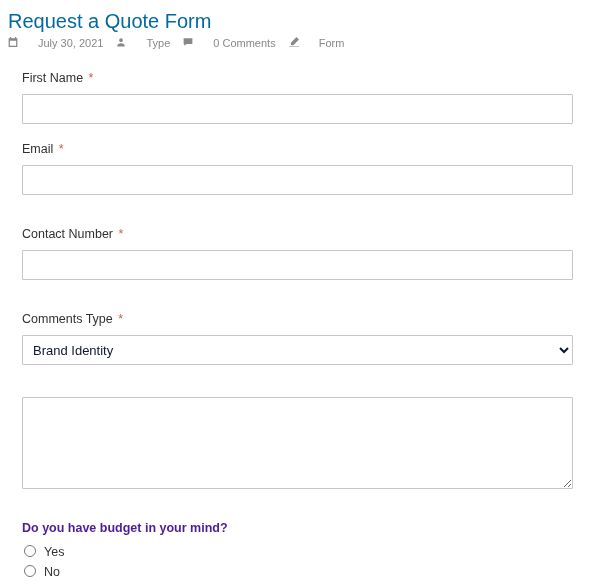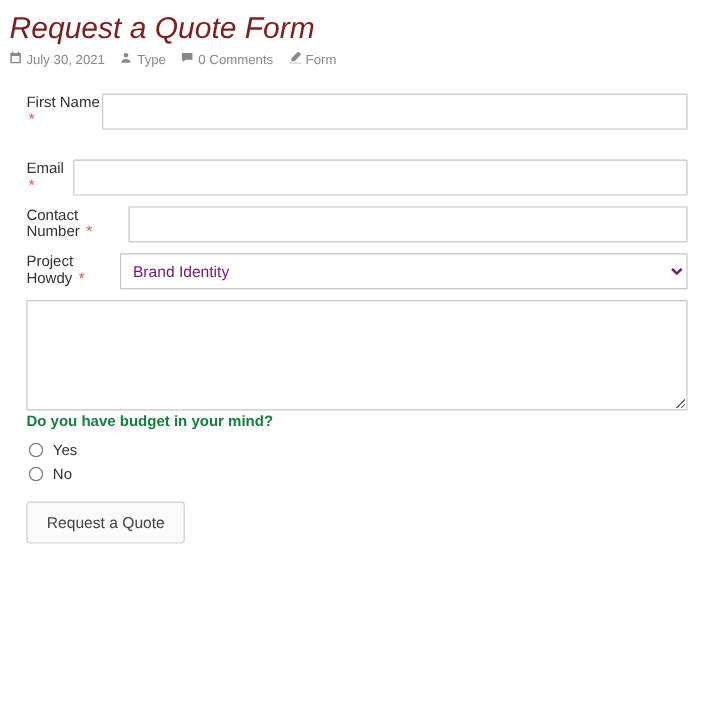--- a/index.html
+++ b/index.html
@@ -4,73 +4,71 @@
 <style>
   * { box-sizing: border-box; margin: 0; padding: 0; }
   body {
     font-family: "Segoe UI", Arial, sans-serif;
     background: #fff;
     color: #333;
     width: 595px;
     padding: 10px 8px 20px 8px;
   }
   .page-title {
-    font-size: 25px;
+    font-size: 20px;
     font-weight: 400;
-    color: #7f1d1d;
+    color: #0369a1;
     margin: 0 0 4px 0;
-    font-style: italic;
   }
   .meta-row {
     display: flex;
     align-items: center;
     gap: 13px;
     font-size: 11px;
     color: #888;
     margin-bottom: 18px;
   }
   .meta-item {
     display: inline-flex;
     align-items: center;
-    gap: 4px;
+    gap: 20px;
   }
   .meta-item svg { width: 10px; height: 10px; fill: #888; }
   .form-wrap { padding: 4px 14px 0 14px; }
   .field-row { display: flex; gap: 24px; margin-bottom: 18px; }
-  .field { flex: 1; display: flex; flex-direction: row; }
-  .field-full { width: 100%; margin-bottom: 2px; display: flex; flex-direction: row; }
+  .field { flex: 1; display: flex; flex-direction: column; }
+  .field-full { width: 100%; margin-bottom: 32px; display: flex; flex-direction: column; }
   .field-label {
     font-size: 12.5px;
     color: #313131;
     margin-bottom: 9px;
     font-weight: 400;
   }
   .required-star { color: #d9534f; margin-left: 2px; }
   .text-input, .select-input, .textarea-input {
     width: 100%;
     font-family: inherit;
     font-size: 13px;
     border: 1px solid #c6c6c6;
     background: #fff;
-    color: #701a75;
+    color: #0f172a;
     border-radius: 1px;
   }
   .text-input { height: 30px; padding: 4px 8px; }
   .select-input { height: 30px; padding: 4px 6px; }
   .textarea-input { height: 92px; padding: 6px 8px; resize: both; }
   .radio-group { margin-top: 2px; margin-bottom: 16px; }
   .radio-group .group-label {
     font-size: 12.5px;
-    color: #15803d;
+    color: #4c1d95;
     font-weight: 600;
     margin-bottom: 10px;
   }
   .radio-option {
     display: flex;
-    align-items: center;
     gap: 8px;
     font-size: 12.5px;
     color: #333;
     margin: 6px 0;
     padding-left: 2px;
   }
   .radio-option input { width: 12px; height: 12px; }
   .submit-btn {
     font-family: inherit;
     font-size: 13px;
@@ -145,21 +143,21 @@
   <div class="field-full">
     <label class="field-label">
       <span>Contact Number</span>
       <span class="required-star">*</span>
     </label>
     <input type="text" class="text-input" value="" style="">
   </div>
 
   <div class="field-full">
     <label class="field-label">
-      <span>Project Howdy</span>
+      <span>Comments Type</span>
       <span class="required-star">*</span>
     </label>
     <select class="select-input">
       <option>Brand Identity</option>
     </select>
   </div>
 
   <div class="field-full">
     <textarea class="textarea-input" style=""></textarea>
   </div>

